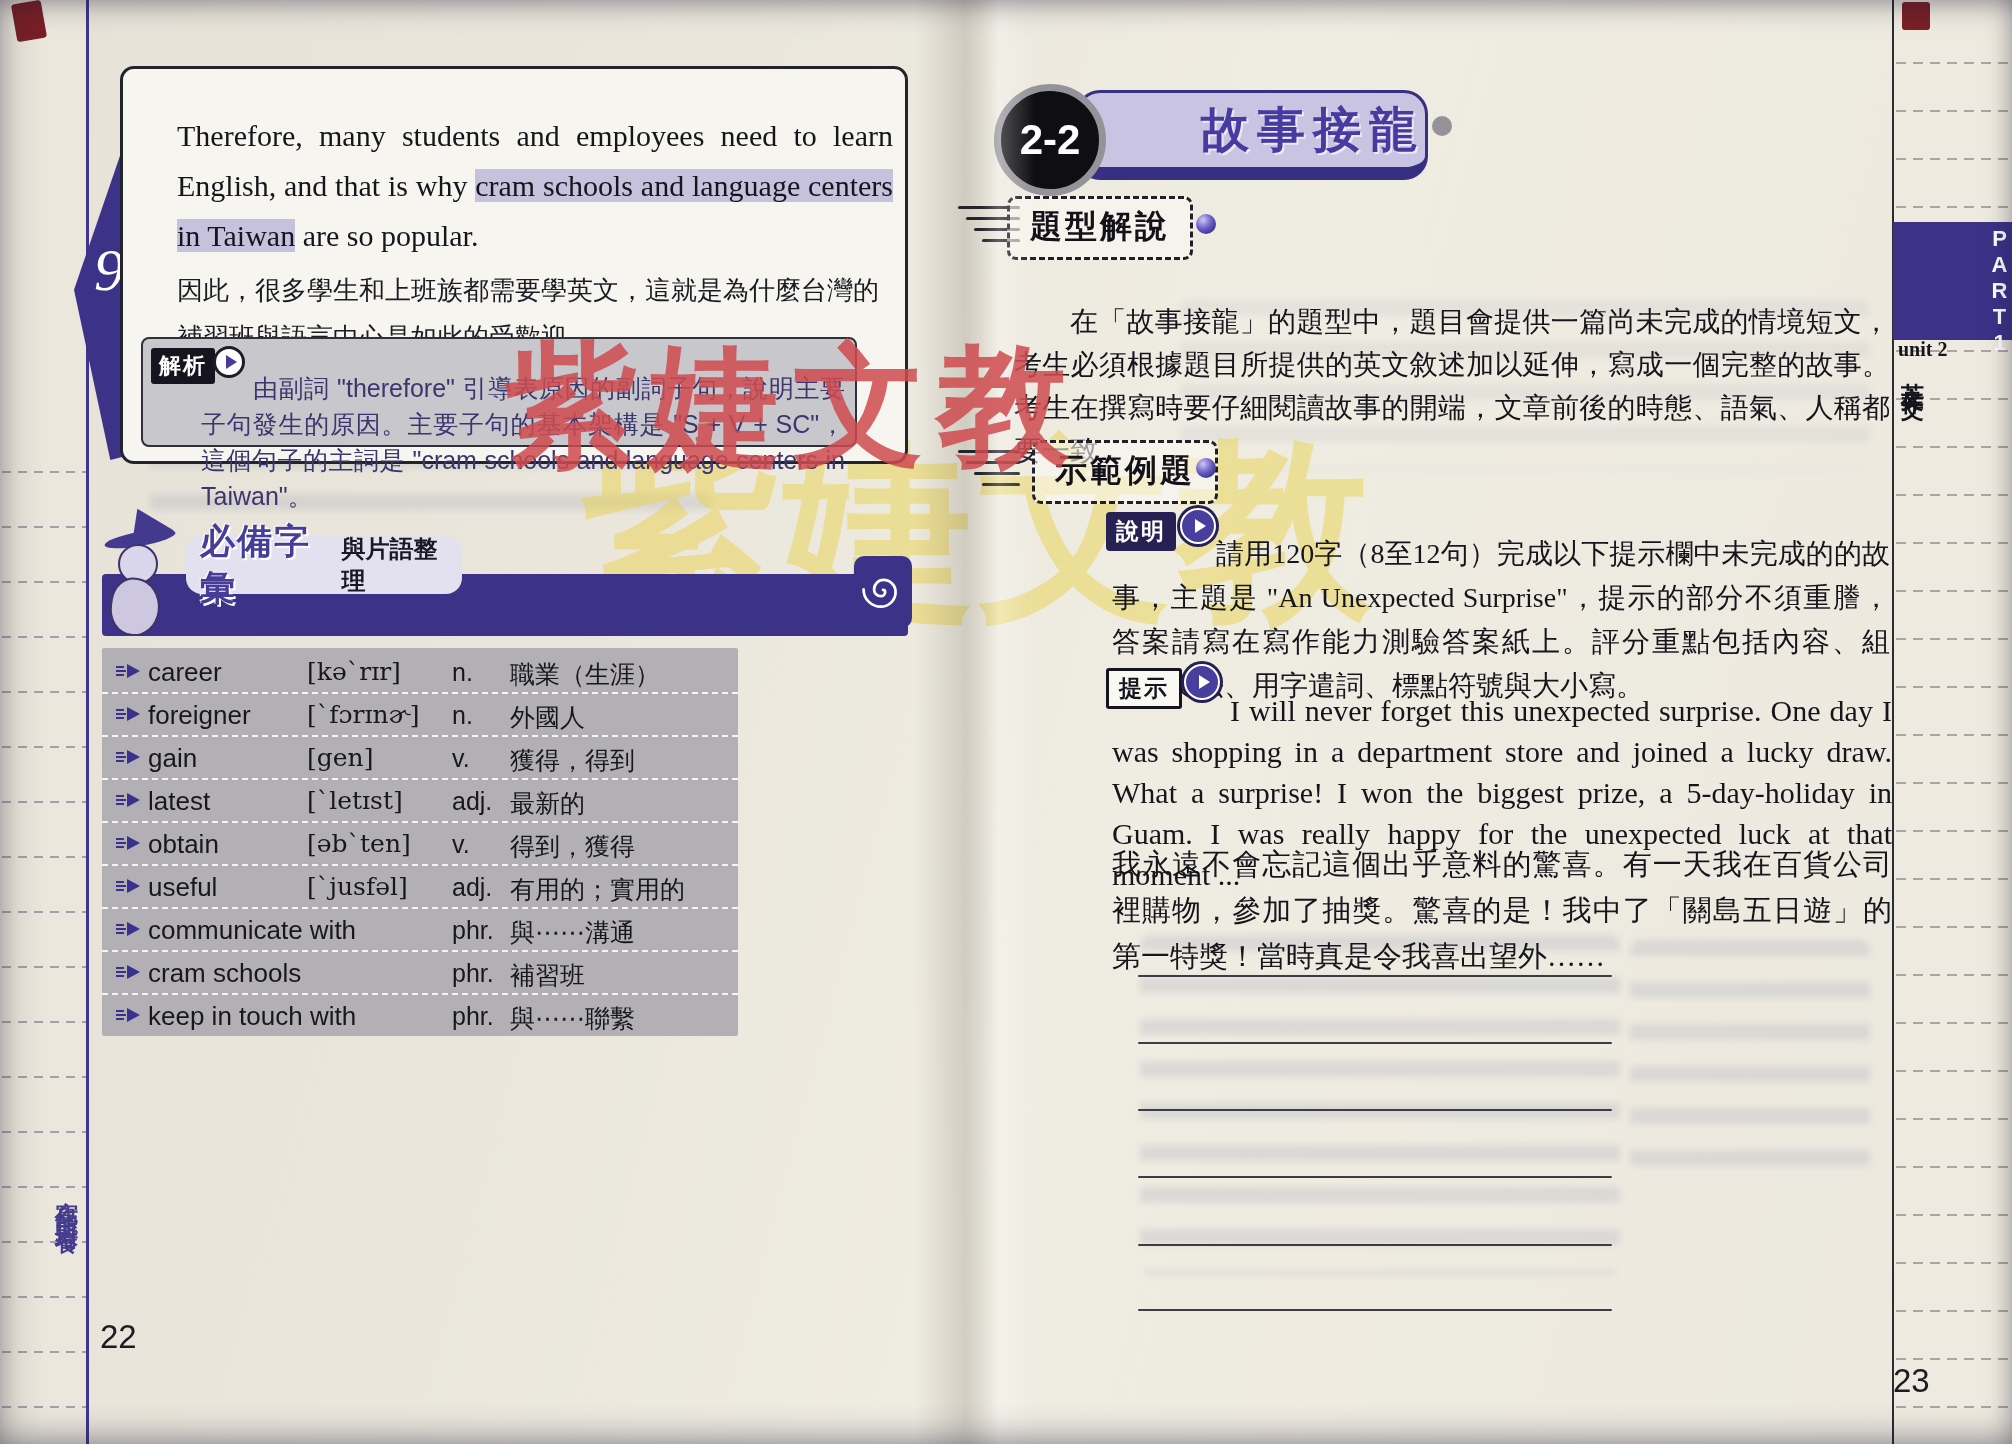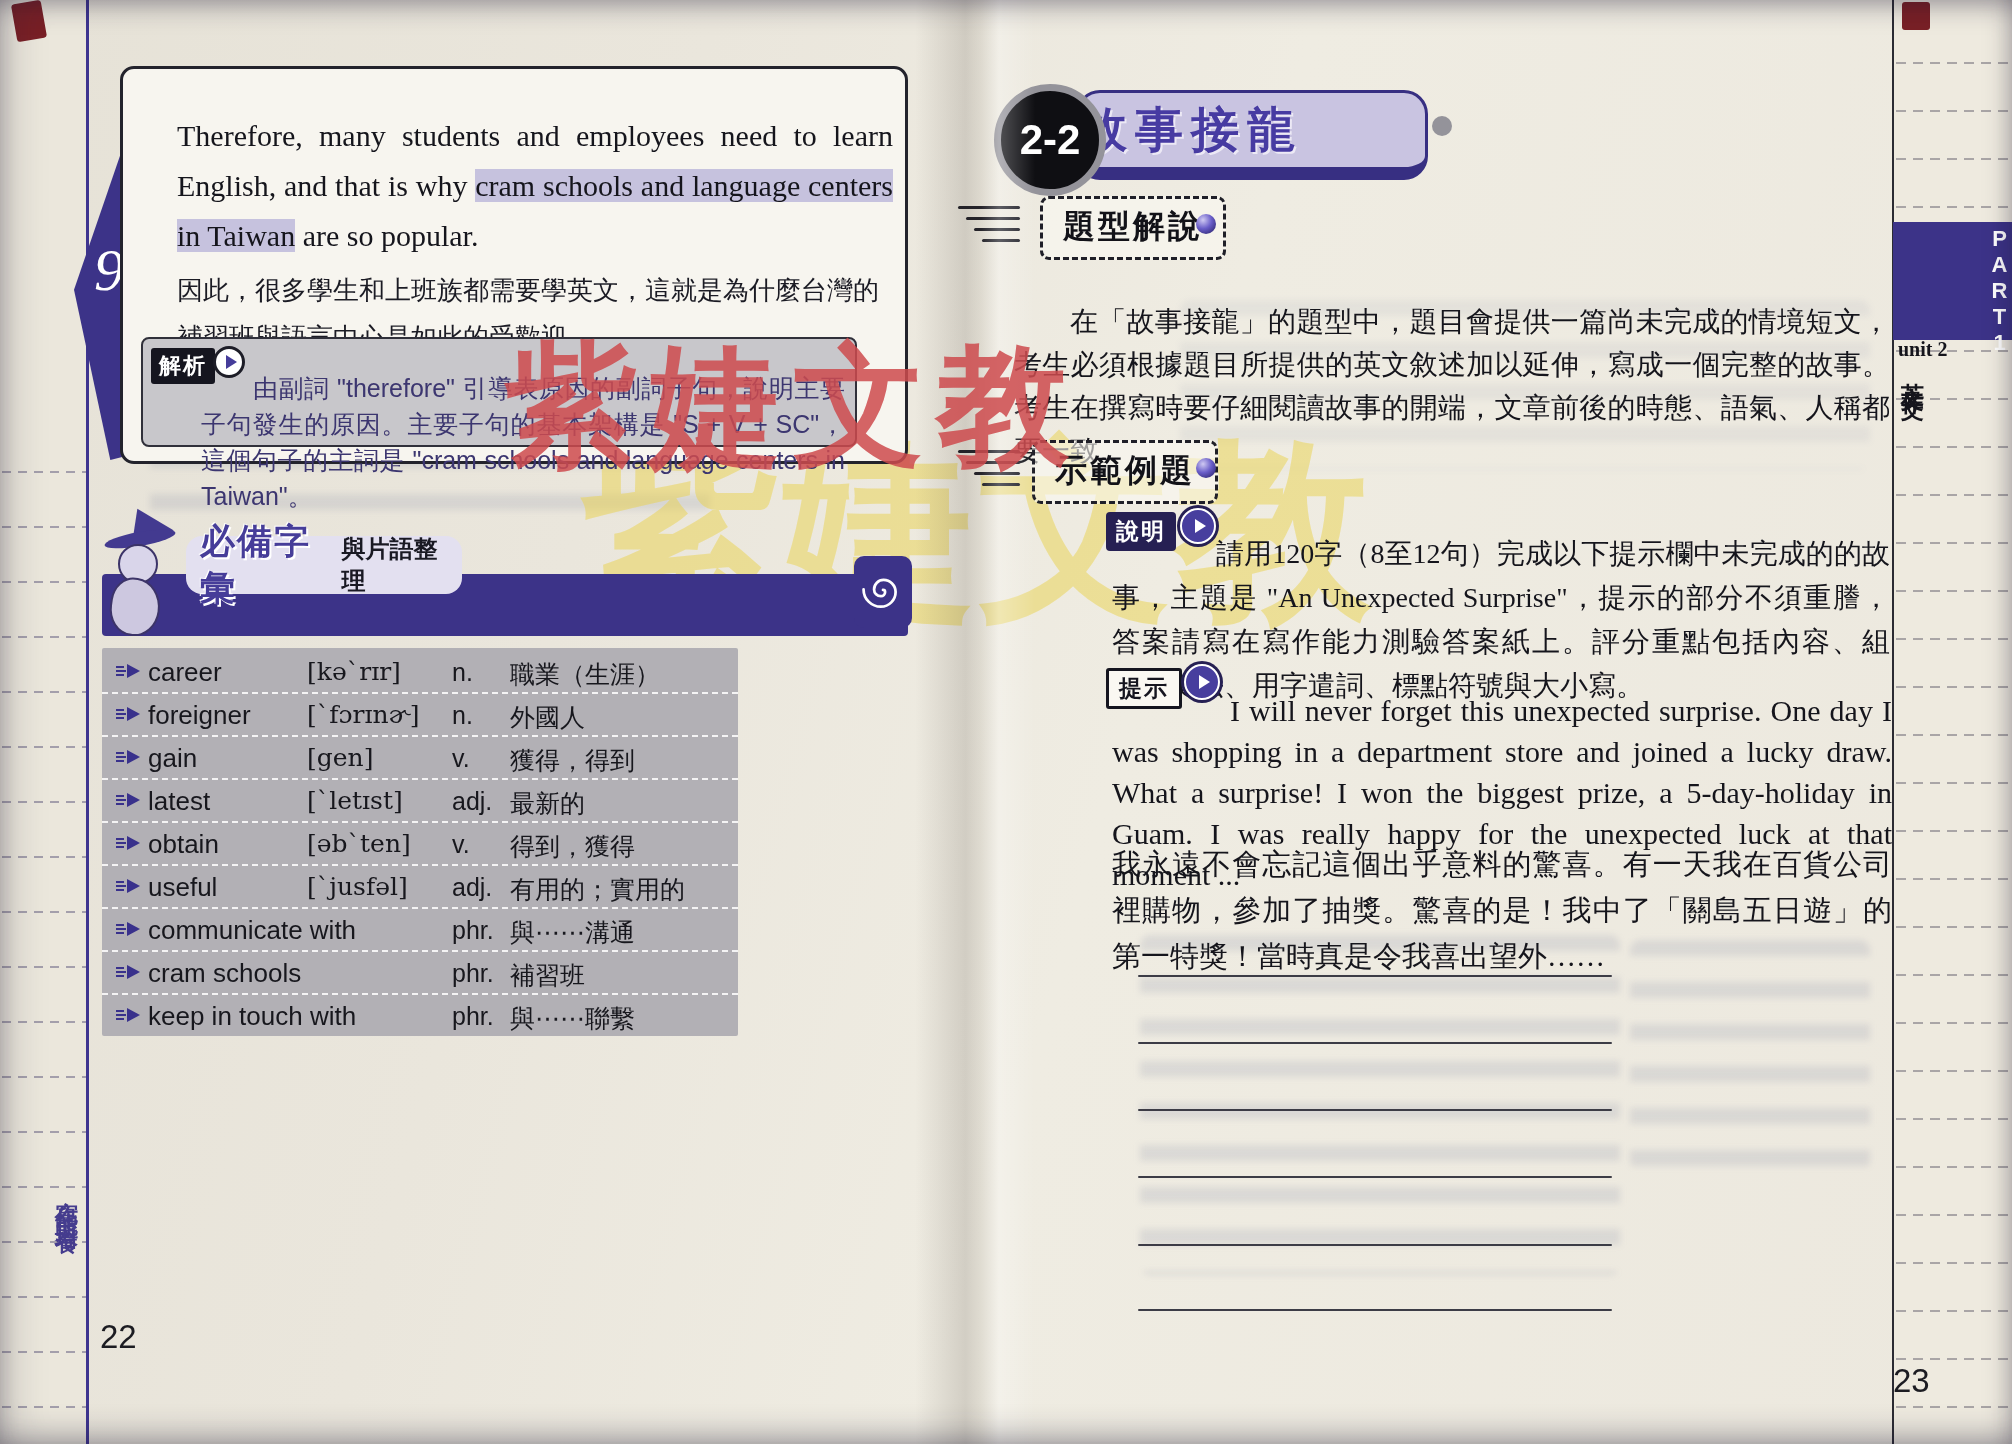--- a/index.html
+++ b/index.html
@@ -89,21 +89,21 @@
   .vrow .cp{position:absolute;left:205px;top:6px;font-family:"DejaVu Serif",serif;font-size:25px;color:#17171d;}
   .vrow .cpos{position:absolute;left:350px;top:7px;font-size:25px;color:#17171d;}
   .vrow .cm{position:absolute;left:408px;top:7px;font-size:25px;color:#17171d;}
   .pageno{font-size:33px;color:#1c1c22;z-index:6;}
   
   .sec-badge{left:994px;top:84px;width:98px;height:98px;background:#0f0f13;border:7px solid #94939a;
     border-radius:50%;z-index:6;display:flex;align-items:center;justify-content:center;
     color:#fff;font-size:42px;font-weight:800;}
   .sec-title{left:1076px;top:90px;width:346px;height:74px;background:#c9c4e1;
     border:3px solid #372f82;border-bottom:13px solid #372f82;border-radius:24px;z-index:5;
-    text-align:left;line-height:74px;font-size:48px;font-weight:900;color:#473ba2;
+    text-align:right;line-height:74px;font-size:48px;font-weight:900;color:#473ba2;
     letter-spacing:8px;text-shadow:2px 2px 0 #ece9f5;}
   .sec-dot{left:1432px;top:116px;width:20px;height:20px;background:#94939a;border-radius:50%;z-index:5;}
   .speed{z-index:5;}
   .speed div{position:absolute;height:3px;background:#1f1f28;border-radius:2px;}
   .label-box{background:rgba(250,248,242,.6);border:3px dashed #1f1f28;border-radius:9px;
     padding:6px 20px 8px;font-size:32px;font-weight:800;color:#121218;z-index:5;letter-spacing:3px;}
   .sphere{width:20px;height:20px;border-radius:50%;z-index:5;
     background:radial-gradient(circle at 35% 30%,#cfc9f2,#6a5ec9 45%,#2c2470 90%);}
   .para{z-index:5;text-align:justify;color:#15151c;}
   .para1{left:1014px;top:272px;width:876px;font-size:28px;line-height:43px;text-indent:56px;}
@@ -285,21 +285,21 @@
     </div>
   <div class="abs sec-title">故事接龍</div>
   <div class="abs sec-dot"></div>
 
   <div class="abs speed" style="left:950px;top:206px;width:70px;height:40px;">
     <div style="left:8px;top:0;width:62px;"></div>
       <div style="left:16px;top:11px;width:54px;"></div>
     <div style="left:24px;top:22px;width:46px;"></div>
       <div style="left:32px;top:33px;width:38px;"></div>
   </div>
-  <div class="abs label-box" style="left:1040px;top:196px;">題型解說</div>
+  <div class="abs label-box" style="left:1007px;top:196px;">題型解說</div>
   <div class="abs sphere" style="left:1196px;top:214px;"></div>
 
   <p class="abs para para1">在「故事接龍」的題型中，題目會提供一篇尚未完成的情境短文，考生必須根據題目所提供的英文敘述加以延伸，寫成一個完整的故事。考生在撰寫時要仔細閱讀故事的開端，文章前後的時態、語氣、人稱都要一致。</p>
 
   <div class="abs speed" style="left:950px;top:450px;width:70px;height:40px;">
     <div style="left:8px;top:0;width:62px;"></div>
       <div style="left:16px;top:11px;width:54px;"></div>
     <div style="left:24px;top:22px;width:46px;"></div>
       <div style="left:32px;top:33px;width:38px;"></div>
   </div>

